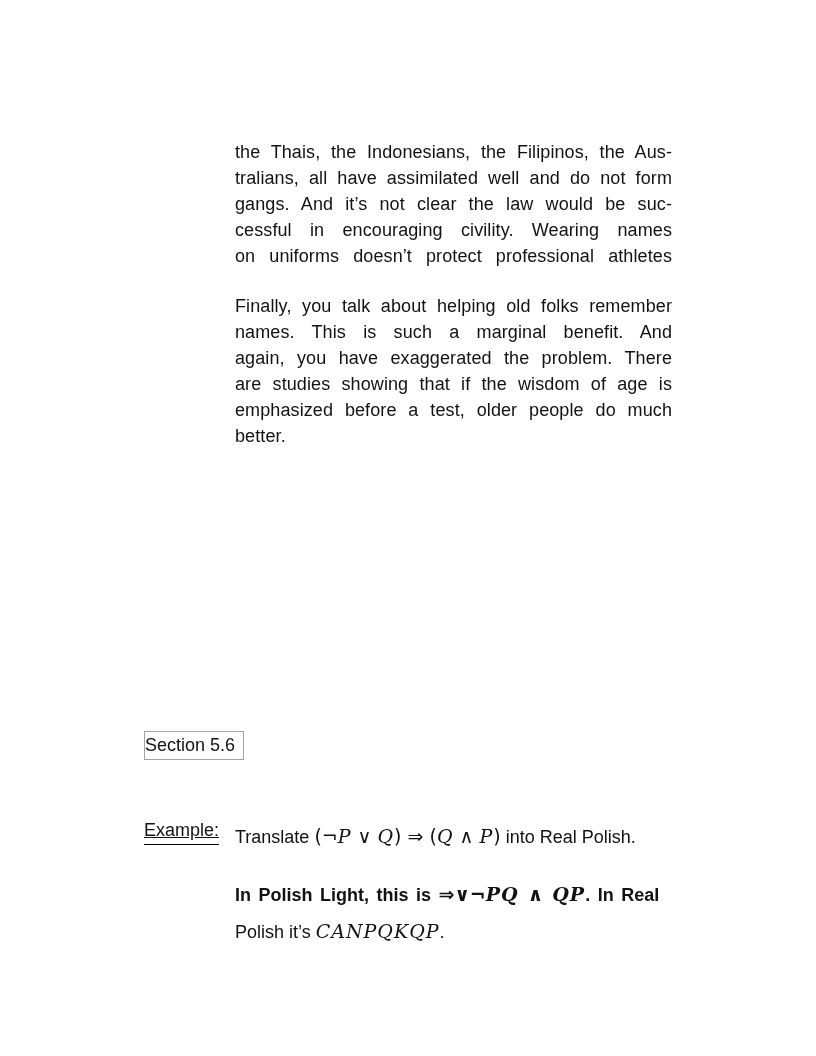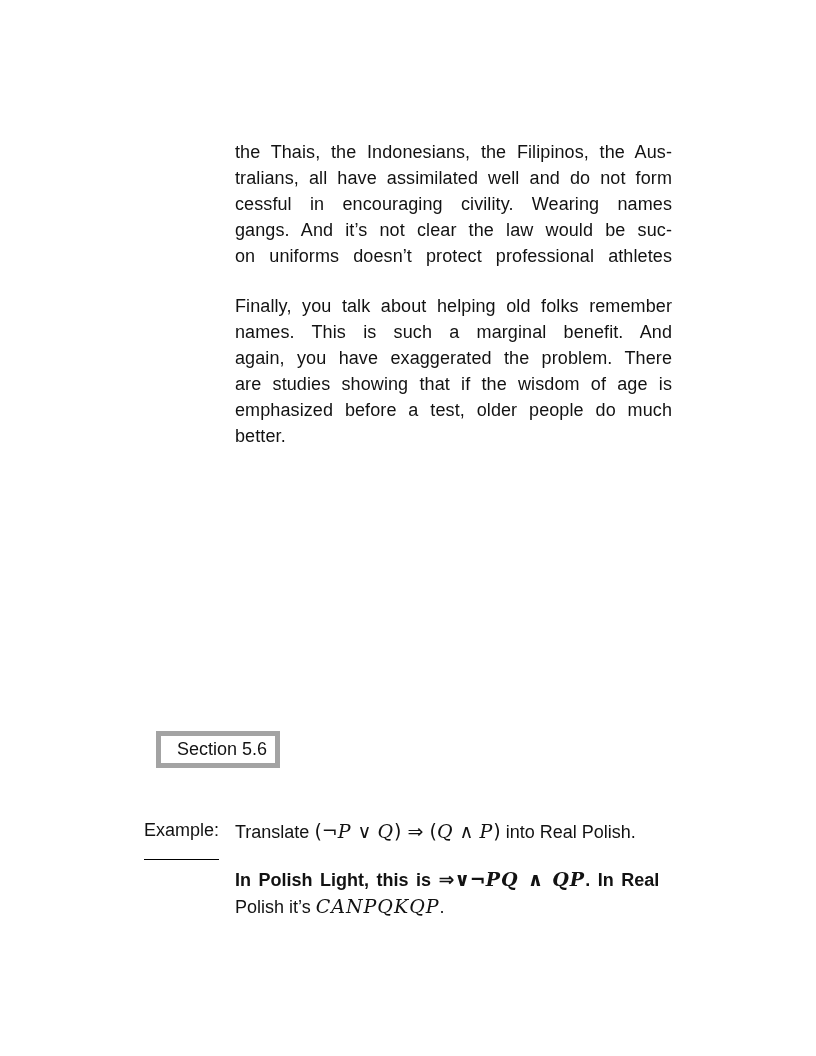--- a/index.html
+++ b/index.html
@@ -36,45 +36,46 @@
     font-size: 18px;
     text-align: justify;
     text-align-last: justify;
     letter-spacing: 0.1px;
   }
   .line.last {
     text-align-last: left;
   }
   .section-box {
     position: absolute;
-    left: 156px;
+    left: 144px;
     top: 731px;
-    border: 5px solid #a3a3a3;
-    padding: 1px 8px 2px 16px;
+    border: 1px solid #a3a3a3;
+    padding: 1px 8px 2px 0;
     font-size: 18px;
     line-height: 24px;
     background: #ffffff;
   }
   .example-label {
     position: absolute;
     left: 144px;
     top: 818px;
     font-size: 18px;
     line-height: 24px;
     border-bottom: 1px solid #000000;
-    padding-bottom: 17px;
+    padding-bottom: 2px;
+    text-decoration: underline;
   }
   .example-content {
     position: absolute;
     left: 235px;
     top: 818px;
     width: 437px;
   }
   .example-line {
-    line-height: 26px;
+    line-height: 36px;
     font-size: 18px;
     white-space: nowrap;
   }
   .answer {
     margin-top: 21px;
   }
   .stretch {
     word-spacing: 2.5px;
     font-weight: bold;
   }
@@ -95,22 +96,22 @@
 </style>
 </head>
 <body>
 
 <div class="page">
 
   <div class="bodytext">
       <div class="para">
         <div class="line">the Thais, the Indonesians, the Filipinos, the Aus-</div>
         <div class="line">tralians, all have assimilated well and do not form</div>
+        <div class="line">gangs. And it’s not clear the law would be suc-</div>
         <div class="line">cessful in encouraging civility. Wearing names</div>
-        <div class="line">gangs. And it’s not clear the law would be suc-</div>
         <div class="line">on uniforms doesn’t protect professional athletes</div>
       </div>
       <div class="para">
         <div class="line">Finally, you talk about helping old folks remember</div>
         <div class="line">names. This is such a marginal benefit. And</div>
         <div class="line">again, you have exaggerated the problem. There</div>
         <div class="line">are studies showing that if the wisdom of age is</div>
         <div class="line">emphasized before a test, older people do much</div>
         <div class="line last">better.</div>
       </div>

